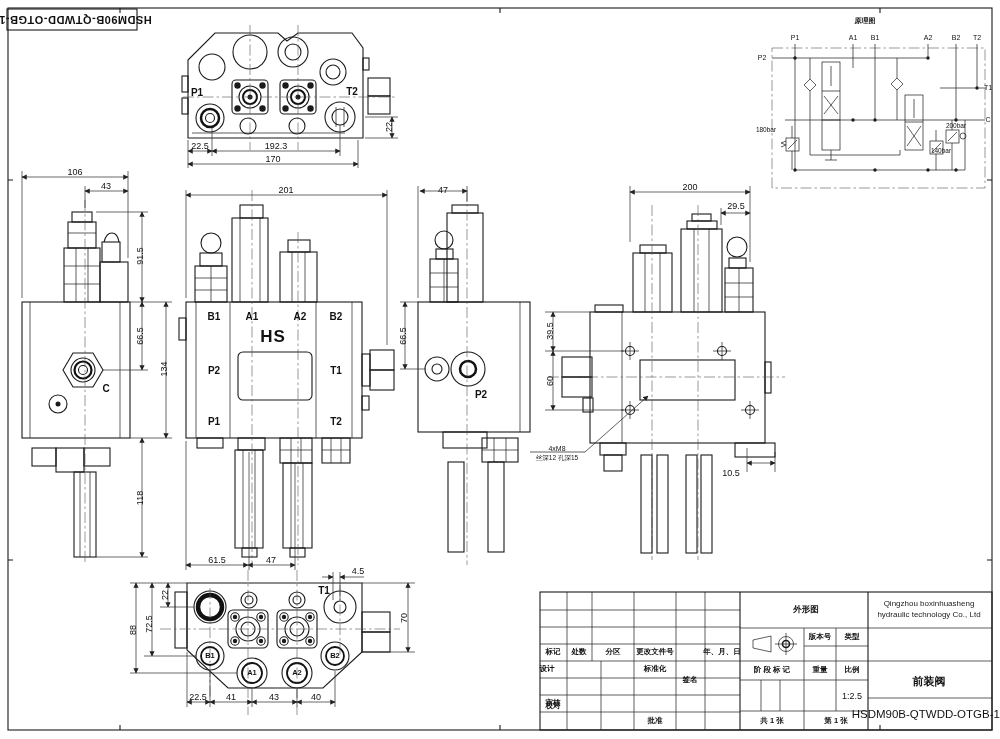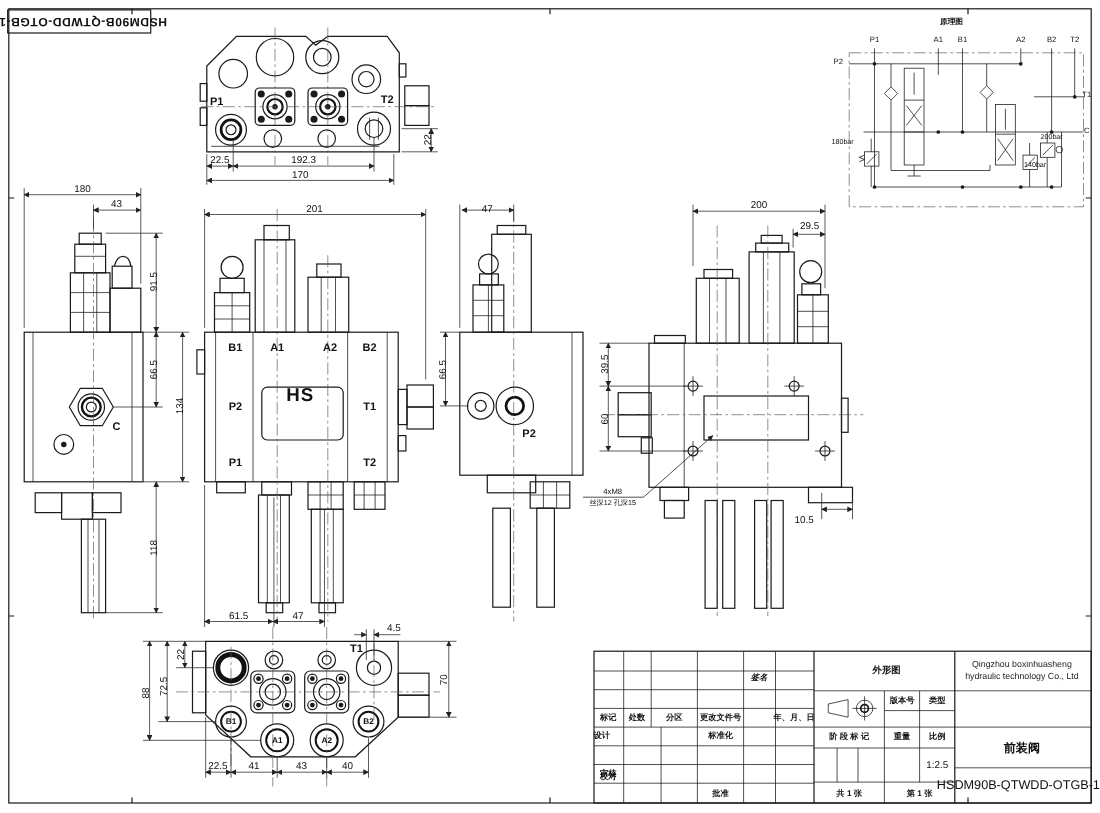--- a/index.html
+++ b/index.html
@@ -357,34 +357,34 @@
 <span class="t sm" style="left:928px;top:37px;">A2</span>
 <span class="t sm" style="left:956px;top:37px;">B2</span>
 <span class="t sm" style="left:977px;top:37px;">T2</span>
 <span class="t sm" style="left:762px;top:57px;">P2</span>
 <span class="t sm" style="left:988px;top:87px;">T1</span>
 <span class="t sm" style="left:988px;top:119px;">C</span>
 <span class="t tiny" style="left:766px;top:130px;">180bar</span>
 <span class="t tiny" style="left:956px;top:126px;">200bar</span>
 <span class="t tiny" style="left:941px;top:151px;">140bar</span>
 
-<span class="t dim" style="left:75px;top:172px;">180</span>
+<span class="t dim" style="left:75px;top:172px;">106</span>
 <span class="t dim" style="left:106px;top:186px;">43</span>
 <span class="t rot dim" style="left:140px;top:256px;">91.5</span>
 <span class="t rot dim" style="left:140px;top:336px;">66.5</span>
 <span class="t rot dim" style="left:164px;top:369px;">134</span>
 <span class="t rot dim" style="left:140px;top:498px;">118</span>
 <span class="t port" style="left:106px;top:389px;">C</span>
 
 <span class="t dim" style="left:286px;top:190px;">201</span>
 <span class="t port" style="left:214px;top:317px;">B1</span>
 <span class="t port" style="left:252px;top:317px;">A1</span>
 <span class="t port" style="left:300px;top:317px;">A2</span>
 <span class="t port" style="left:336px;top:317px;">B2</span>
-<span class="t hs" style="left:273px;top:359px;">HS</span>
+<span class="t hs" style="left:273px;top:336px;">HS</span>
 <span class="t port" style="left:214px;top:371px;">P2</span>
 <span class="t port" style="left:336px;top:371px;">T1</span>
 <span class="t port" style="left:214px;top:422px;">P1</span>
 <span class="t port" style="left:336px;top:422px;">T2</span>
 <span class="t dim" style="left:217px;top:560px;">61.5</span>
 <span class="t dim" style="left:271px;top:560px;">47</span>
 
 <span class="t dim" style="left:443px;top:190px;">47</span>
 <span class="t rot dim" style="left:403px;top:336px;">66.5</span>
 <span class="t port" style="left:481px;top:395px;">P2</span>
@@ -409,21 +409,21 @@
 <span class="t portsm" style="left:335px;top:656px;">B2</span>
 <span class="t dim" style="left:198px;top:697px;">22.5</span>
 <span class="t dim" style="left:231px;top:697px;">41</span>
 <span class="t dim" style="left:274px;top:697px;">43</span>
 <span class="t dim" style="left:316px;top:697px;">40</span>
 
 <span class="t tbs" style="left:553px;top:652px;">标记</span>
 <span class="t tbs" style="left:579px;top:652px;">处数</span>
 <span class="t tbs" style="left:613px;top:652px;">分区</span>
 <span class="t tbs" style="left:655px;top:652px;">更改文件号</span>
-<span class="t tbs" style="left:690px;top:616px;font-style:italic;">签名</span>
+<span class="t tbs" style="left:690px;top:680px;">签名</span>
 <span class="t tbs" style="left:722px;top:652px;">年、月、日</span>
 <span class="t tbs" style="left:547px;top:669px;">设计</span>
 <span class="t tbs" style="left:553px;top:706px;">校对</span>
 <span class="t tbs" style="left:553px;top:703px;">审核</span>
 <span class="t tbs" style="left:553px;top:721px;margin-top:32px;">工艺</span>
 <span class="t tbs" style="left:655px;top:669px;">标准化</span>
 <span class="t tbs" style="left:655px;top:721px;">批准</span>
 <span class="t tb" style="left:806px;top:609px;">外形图</span>
 <span class="t tbs" style="left:820px;top:637px;">版本号</span>
 <span class="t tbs" style="left:852px;top:637px;">类型</span>

